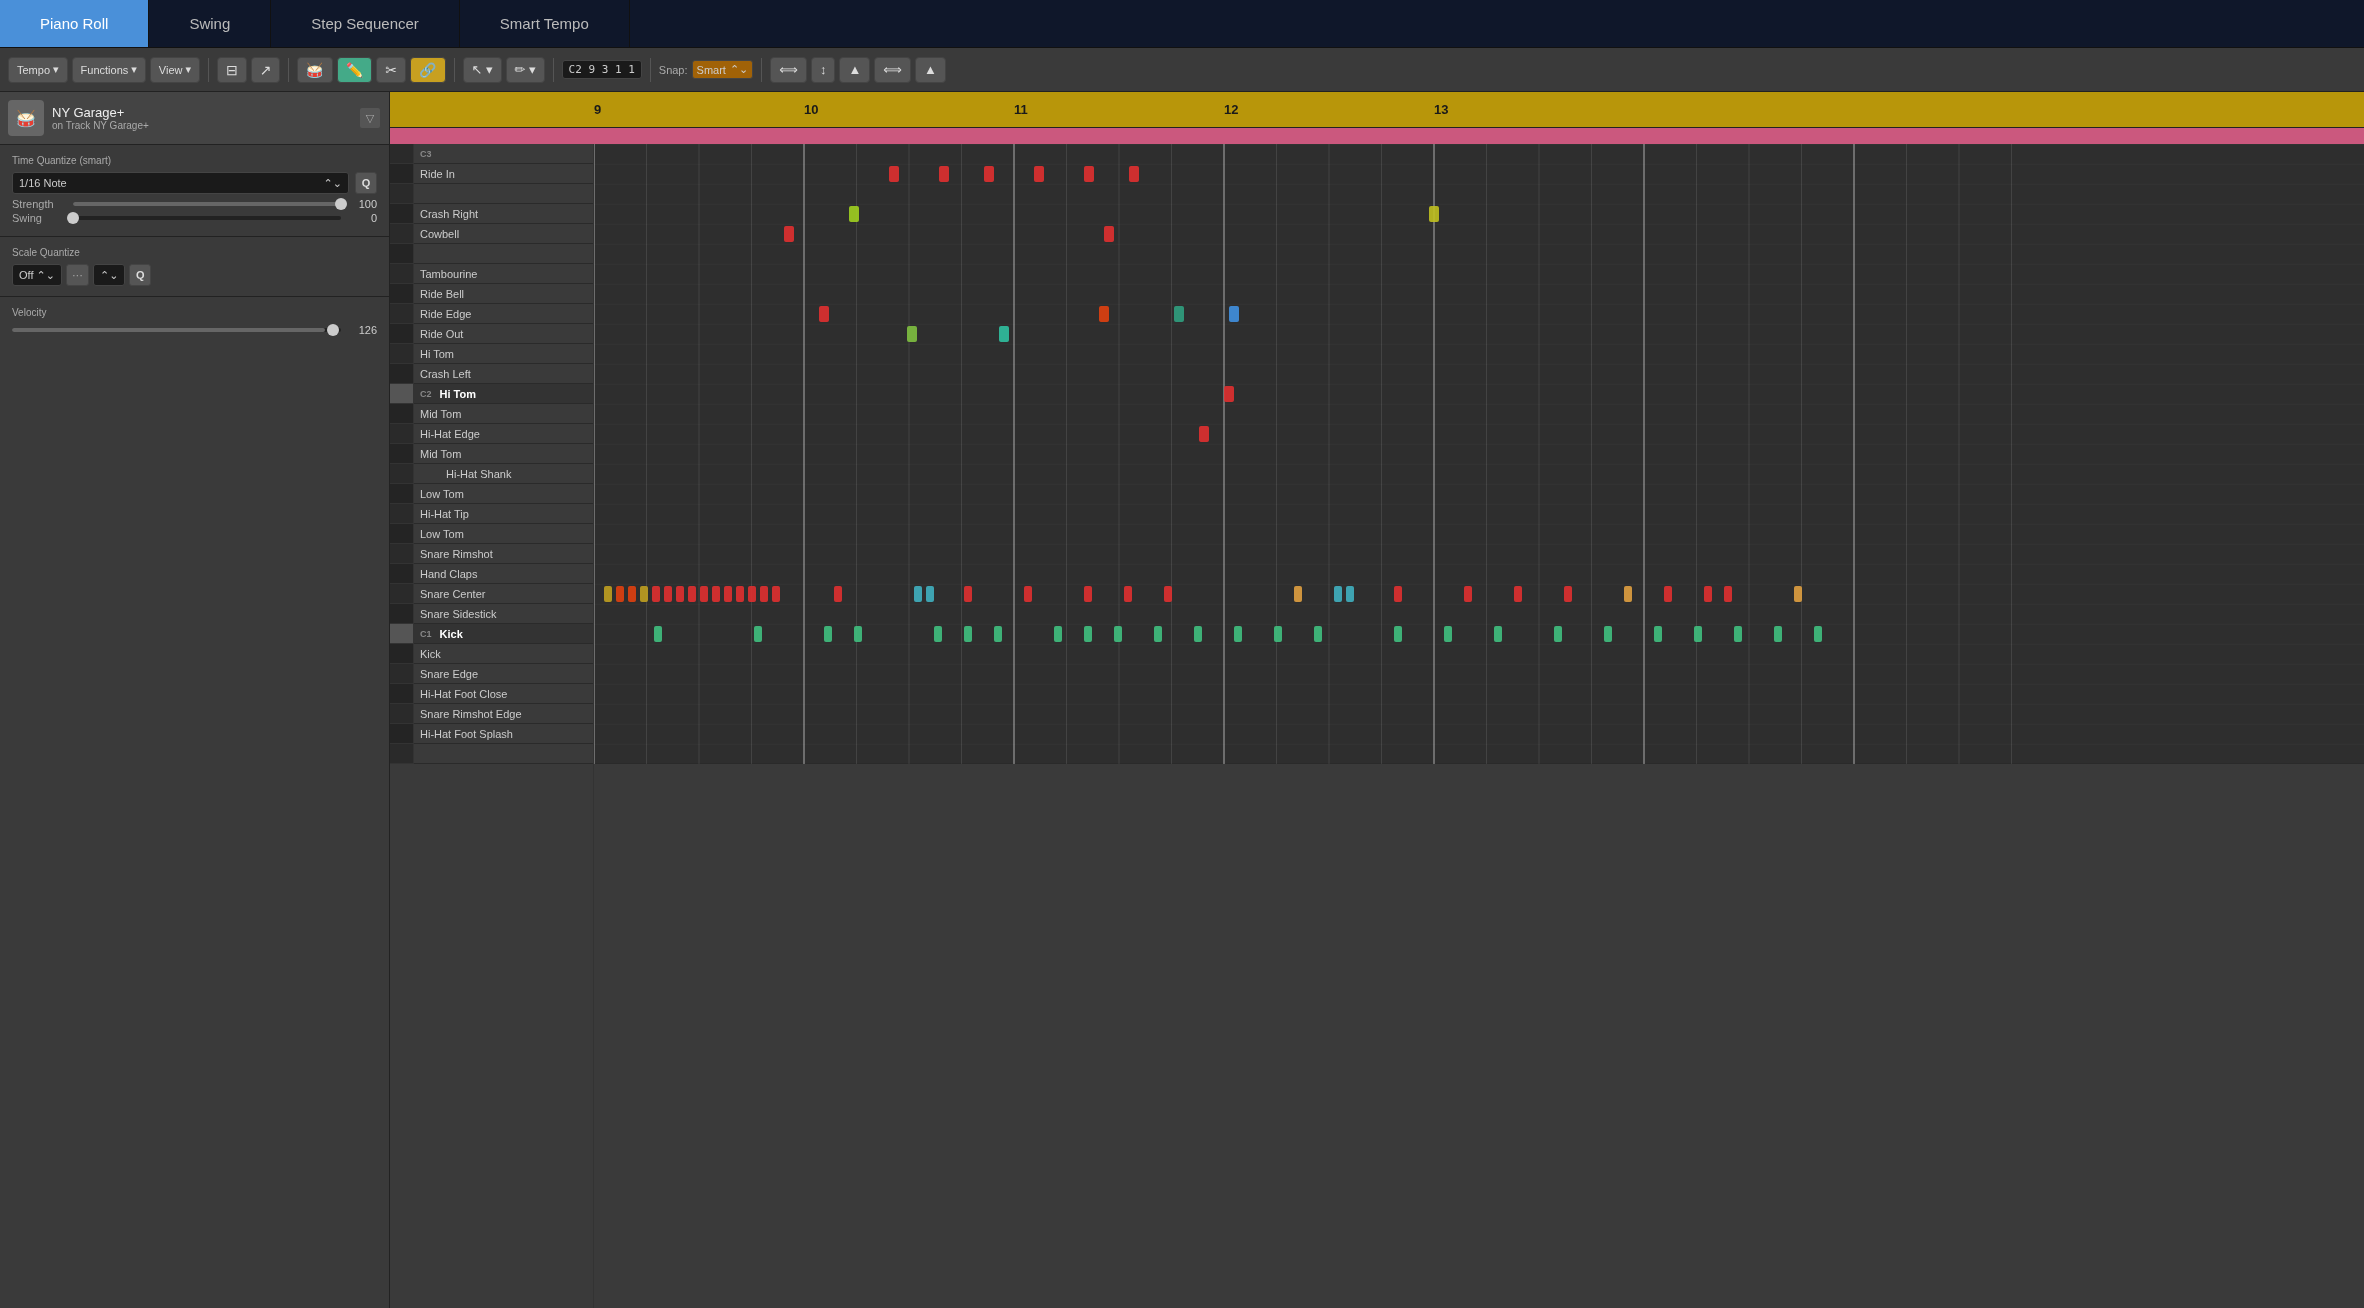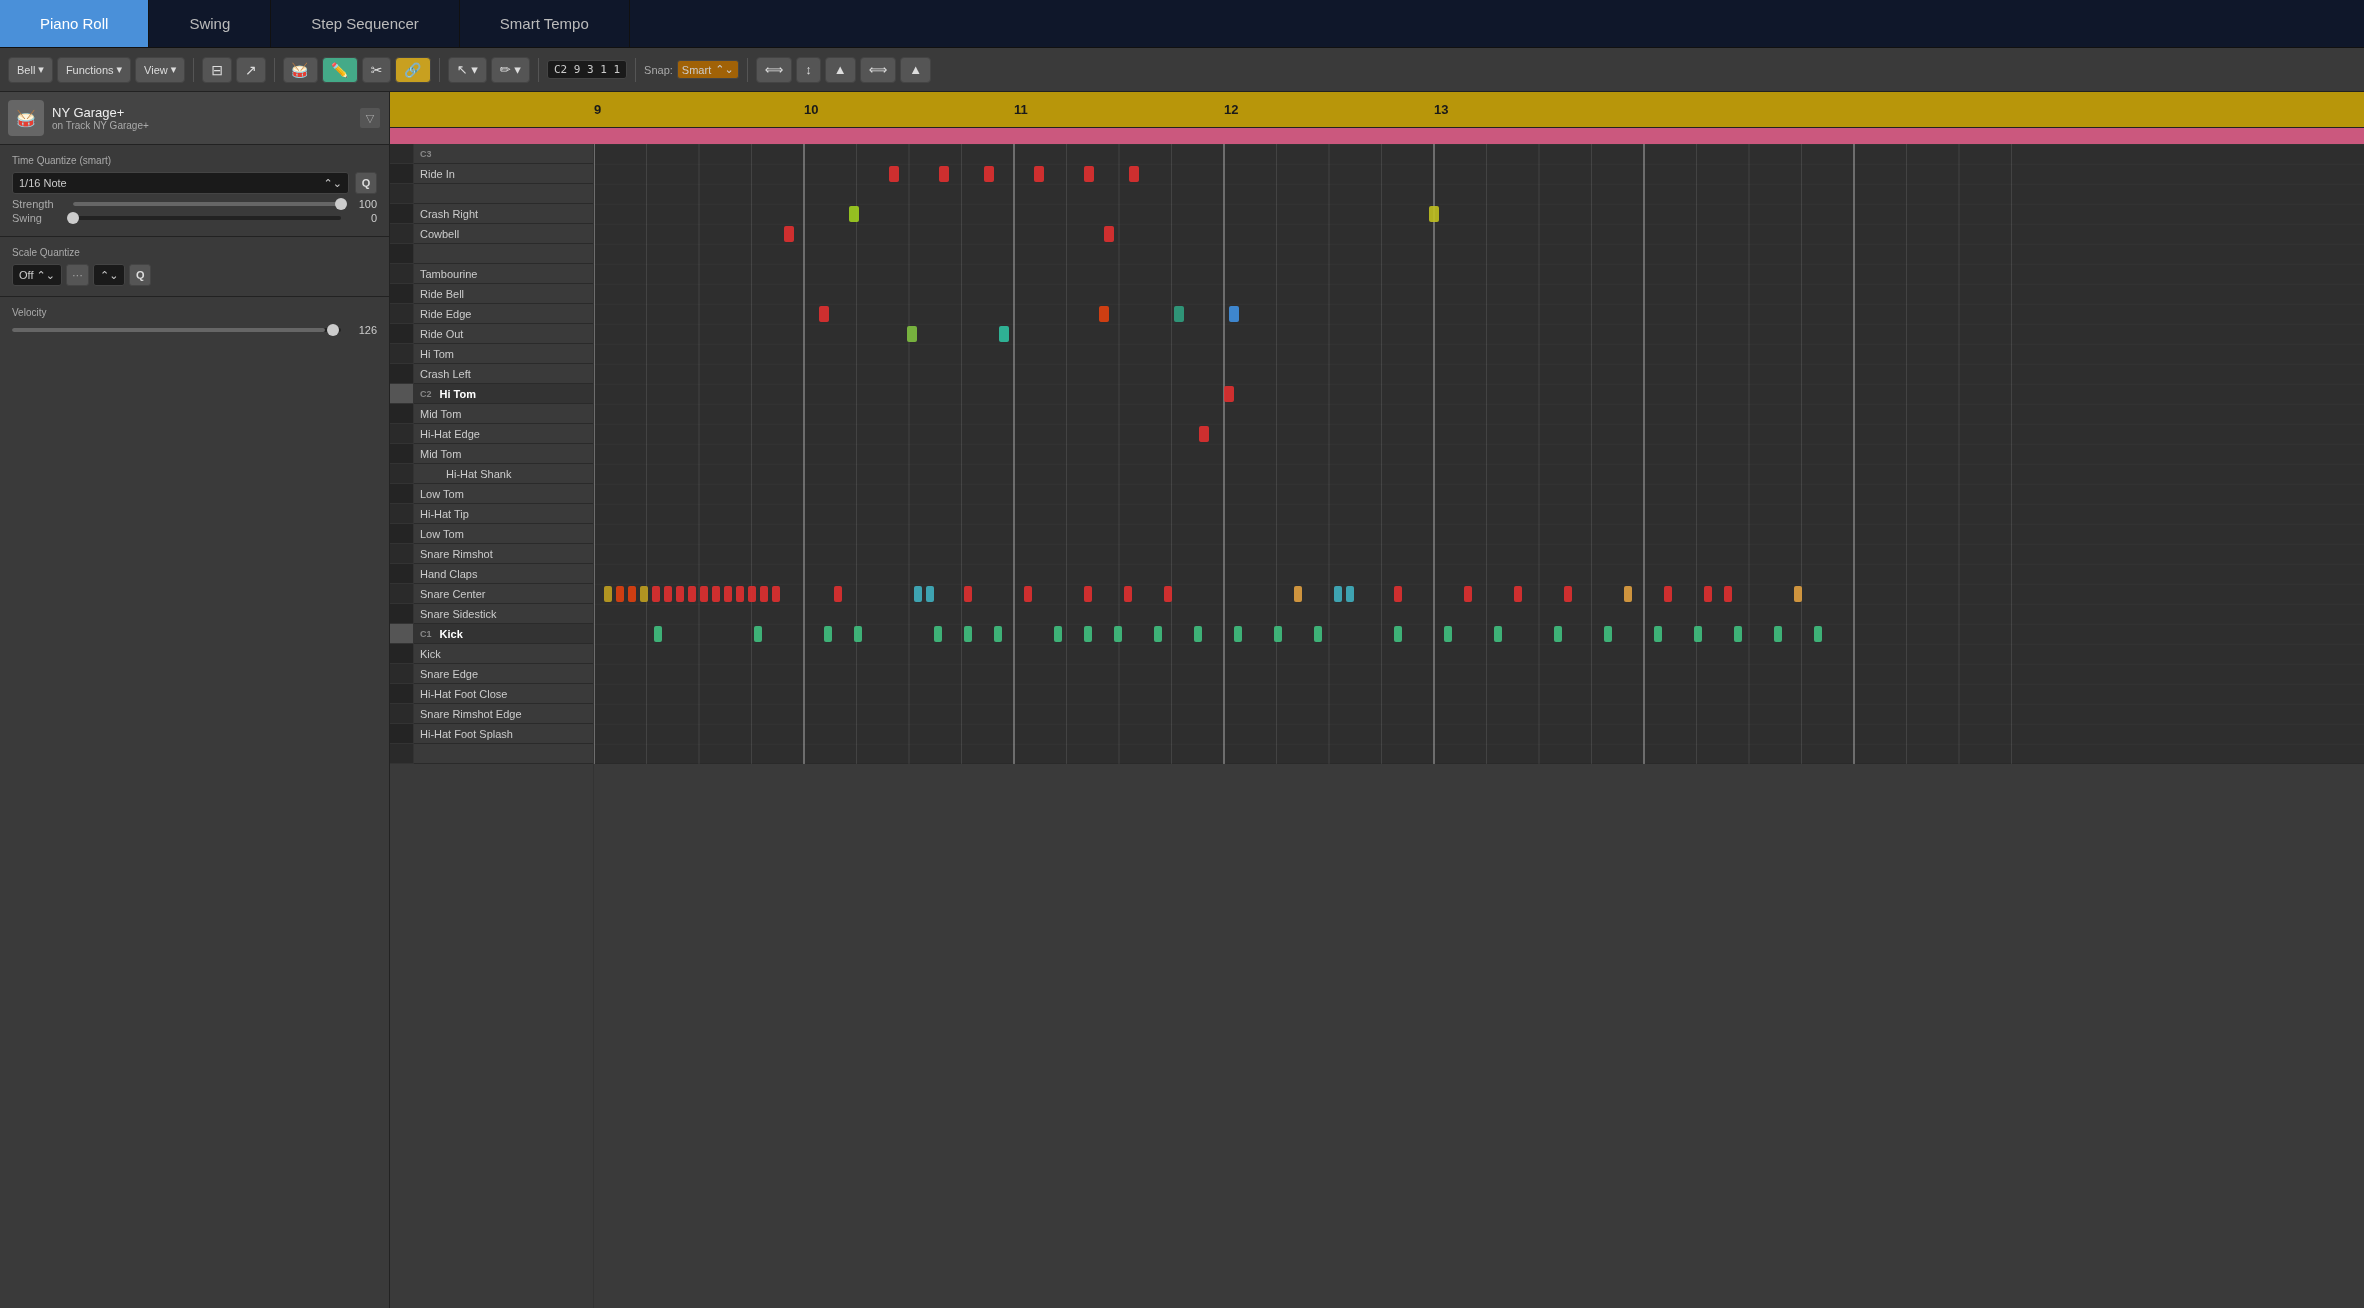--- a/index.html
+++ b/index.html
@@ -317,21 +317,21 @@
   <div class="tab">
     <span>Step Sequencer</span>
   </div>
   <div class="tab">
     <span>Smart Tempo</span>
   </div>
 </div>
 
 <div class="toolbar">
   <div class="toolbar-btn">
-    <span>Bell</span>
+    <span>Tempo</span>
     <span class="chevron"></span>
   </div>
   <div class="toolbar-btn">
     <span>Functions</span>
     <span class="chevron"></span>
   </div>
   <div class="toolbar-btn">
     <span>View</span>
     <span class="chevron"></span>
   </div>

